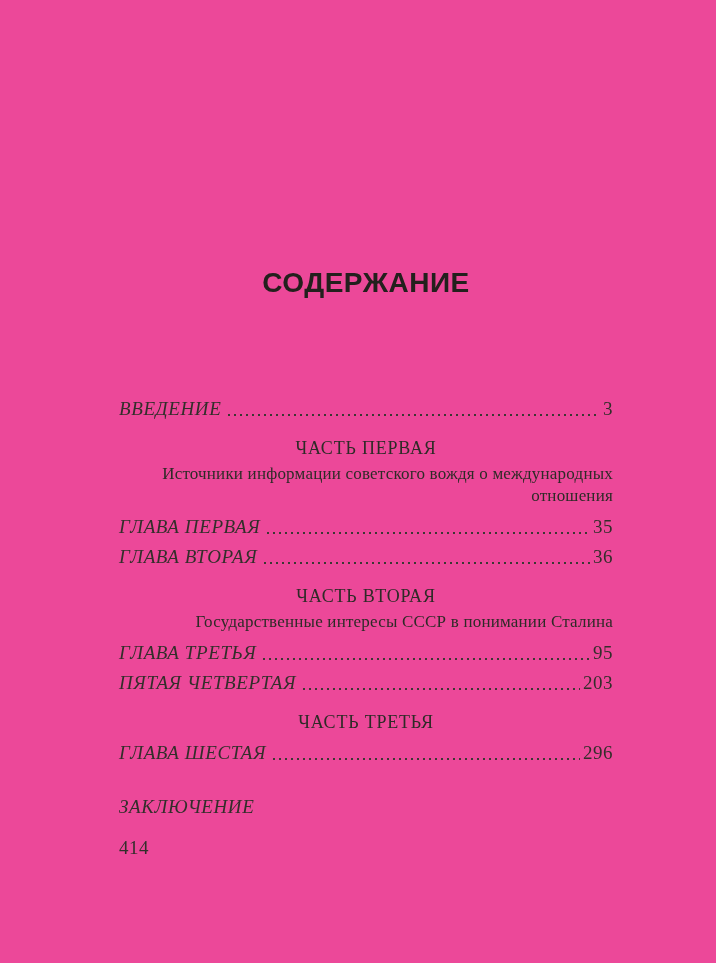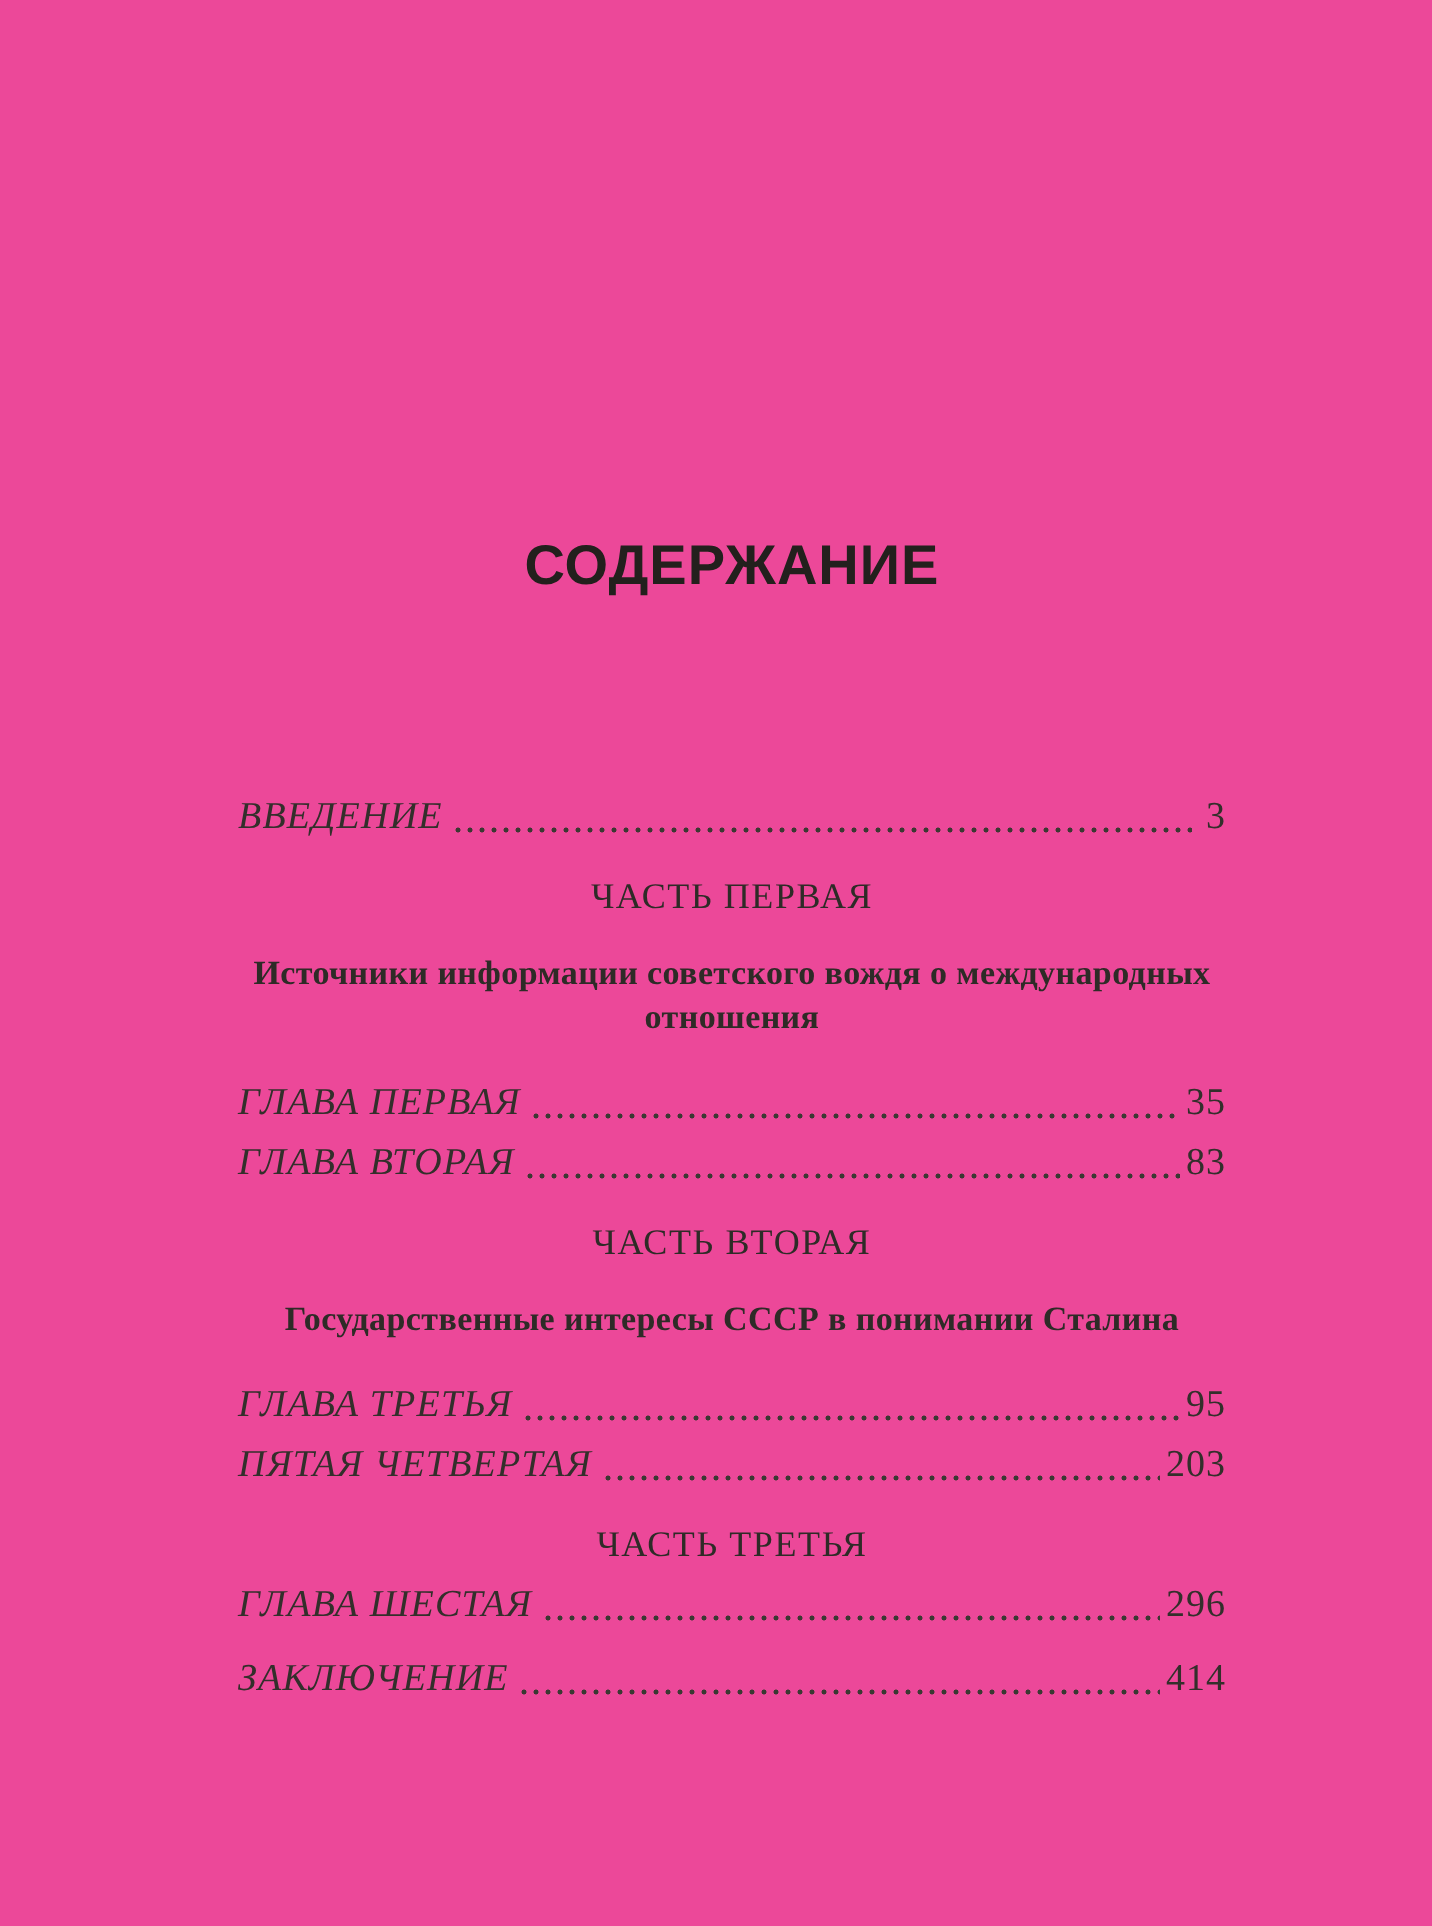--- a/index.html
+++ b/index.html
@@ -71,34 +71,34 @@
     margin-top: 14px;
   }
   .part-heading {
     text-align: center;
     font-size: 18px;
     line-height: 21px;
     letter-spacing: 0.8px;
     color: #2e2b27;
   }
   .part-subtitle {
-    text-align: center;
+    text-align: right;
     font-size: 17px;
     line-height: 22px;
     letter-spacing: 0.2px;
     color: #2e2b27;
-    margin: 17px auto;
+    margin: 4px auto;
     max-width: 494px;
-    font-weight: bold;
   }
   .part .chapters {
     margin-top: 5px;
   }
   .conclusion-row {
-    margin-top: 7px;
+    margin-top: 24px;
+    flex-direction: column;
   }
 </style>
 </head>
 <body>
 
 <div class="page">
   <div class="content">
 
     <h1 class="title">СОДЕРЖАНИЕ</h1>
 
@@ -115,21 +115,21 @@
         <div class="part-subtitle">Источники информации советского вождя о международных отношения</div>
         <div class="chapters">
           <div class="row">
             <span class="label">ГЛАВА ПЕРВАЯ</span>
             <span class="leader"></span>
             <span class="pagenum">35</span>
           </div>
           <div class="row">
             <span class="label">ГЛАВА ВТОРАЯ</span>
             <span class="leader"></span>
-            <span class="pagenum">83</span>
+            <span class="pagenum">36</span>
           </div>
         </div>
       </div>
 
       <div class="part">
         <div class="part-heading">ЧАСТЬ ВТОРАЯ</div>
         <div class="part-subtitle">Государственные интересы СССР в понимании Сталина</div>
         <div class="chapters">
           <div class="row">
             <span class="label">ГЛАВА ТРЕТЬЯ</span>

